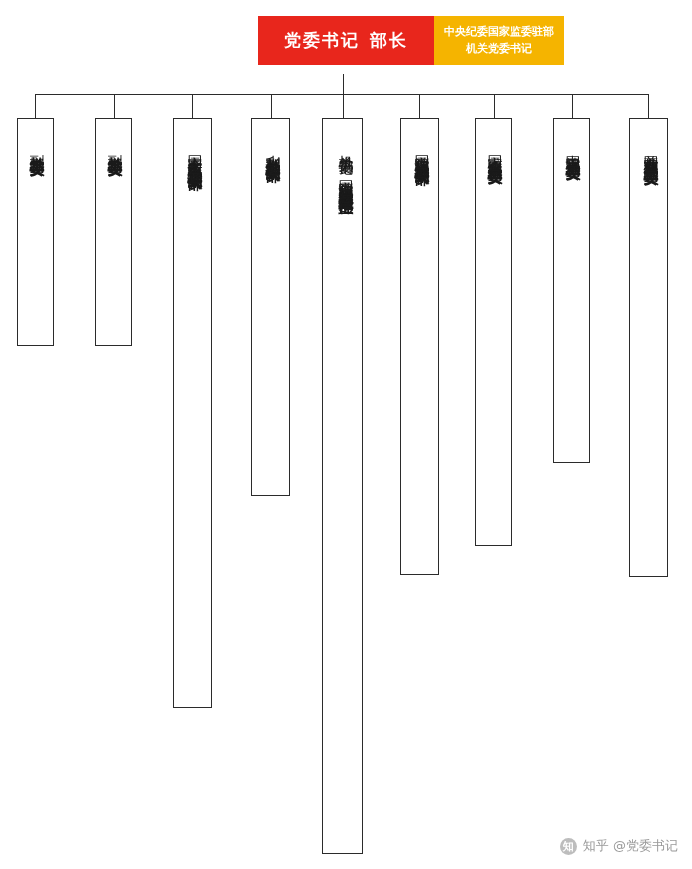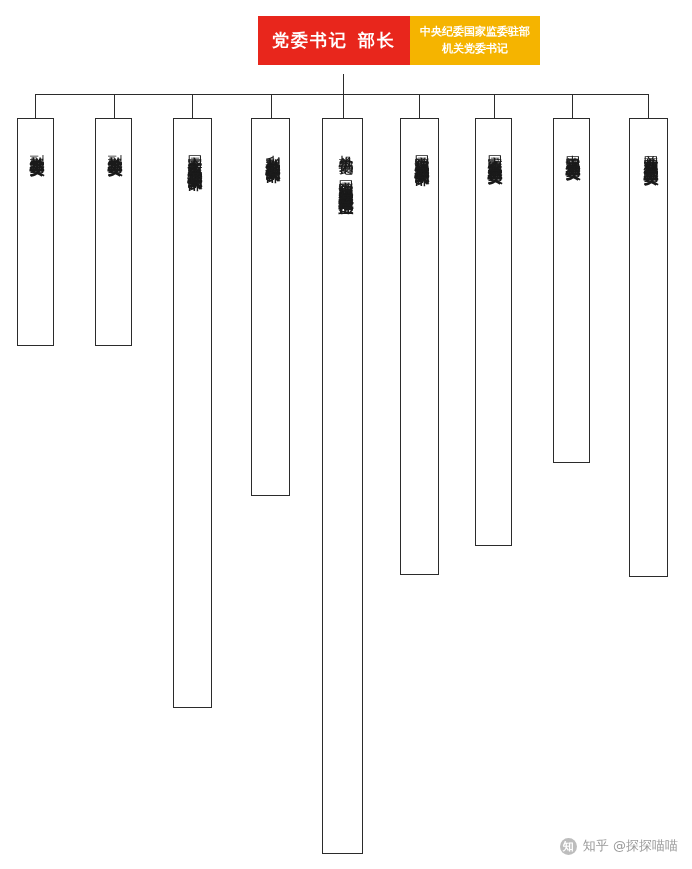--- a/index.html
+++ b/index.html
@@ -30,21 +30,21 @@
     top: 16px;
     display: flex;
     align-items: stretch;
   }
   .box-head {
     background: #e8261c;
     color: #ffffff;
     font-size: 17px;
     font-weight: bold;
     letter-spacing: 2px;
-    padding: 12px 14px;
+    padding: 12px 26px;
     display: flex;
     align-items: center;
     justify-content: center;
     white-space: nowrap;
     line-height: 1.25;
   }
   .box-head .sep { display: inline-block; width: 10px; }
   .box-aux {
     background: #f5b400;
     color: #ffffff;
@@ -189,16 +189,16 @@
     <span class="role">中国地震局局长</span>
   </div>
 
   <div class="member" style="left:629px; top:118px; width:39px; height:459px;">
     <span class="title">党委委员</span>
     <span class="role">兼国家林业和草原局副局长</span>
   </div>
 
   <div class="watermark">
     <span class="wm-logo">知</span>
-    <span>知乎 @探探喵喵</span>
+    <span>知乎 @党委书记</span>
   </div>
 
 </div>
 
 </body></html>

